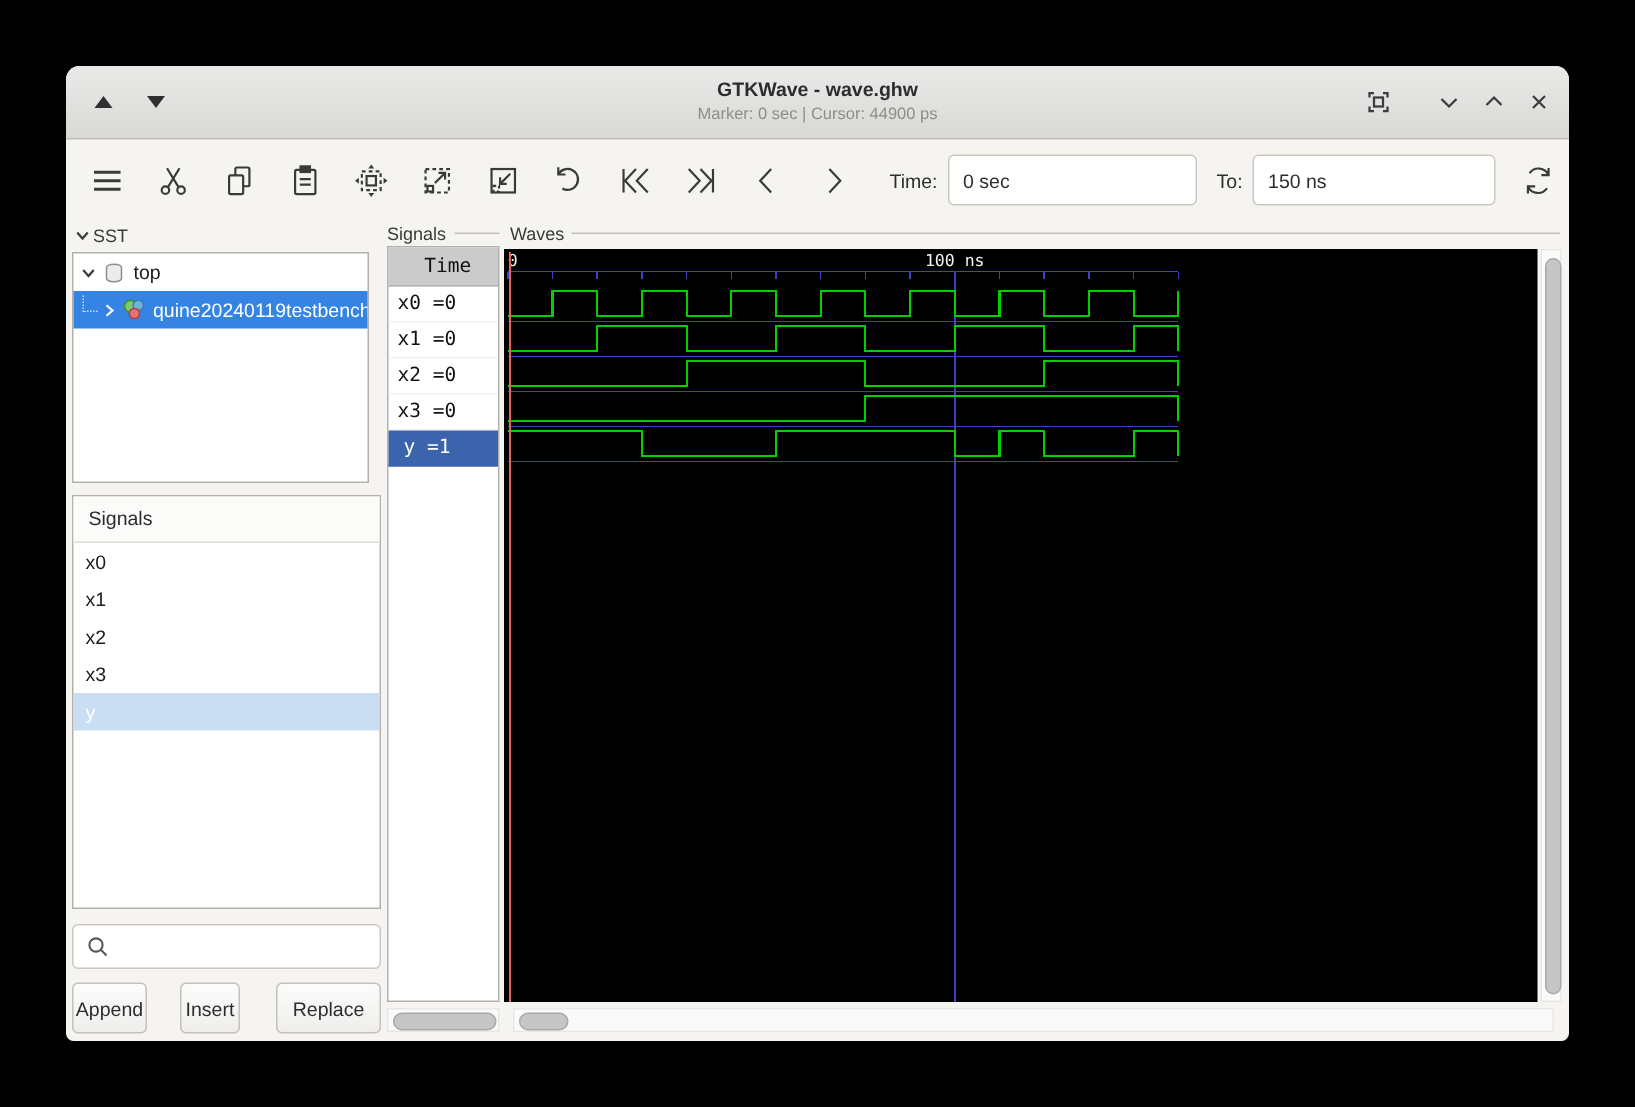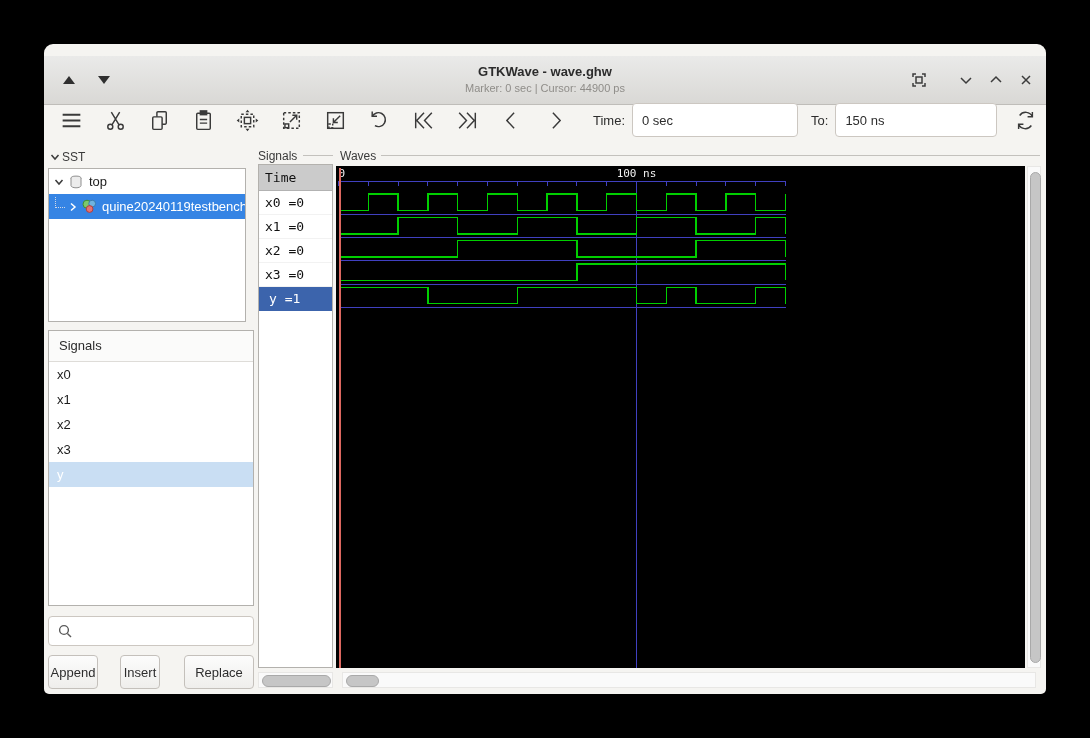--- a/index.html
+++ b/index.html
@@ -1,20 +1,20 @@
 <!DOCTYPE html>
 <html><head>
 <meta charset="utf-8">
 <style>
   html,body{margin:0;padding:0;}
   body{width:1090px;height:738px;background:#000;position:relative;font-family:"Liberation Sans",sans-serif;}
   .window{position:absolute;left:44px;top:44px;width:1002px;height:650px;background:#f5f4f1;
           border-radius:9px 9px 5px 5px;box-shadow:0 5px 22px rgba(0,0,0,.65);overflow:hidden;color:#2d2d2d;}
   
-  .titlebar{position:absolute;left:0;top:12px;right:0;height:48px;background:linear-gradient(#eaeae9,#d9d8d5);
+  .titlebar{position:absolute;left:0;top:0;right:0;height:48px;background:linear-gradient(#eaeae9,#d9d8d5);
             border-bottom:1px solid #bfbdb9;}
   .tb-center{position:absolute;left:200px;right:200px;top:8px;text-align:center;}
   .tb-title{font-size:13px;font-weight:bold;color:#2c2c2c;}
   .tb-status{font-size:11px;color:#8f8d89;margin-top:3px;}
   .tb-btn{position:absolute;top:13px;width:22px;height:22px;display:flex;align-items:center;justify-content:center;}
   .tri-up{width:0;height:0;border-left:6px solid transparent;border-right:6px solid transparent;border-bottom:8px solid #2f2f2f;}
   .tri-down{width:0;height:0;border-left:6px solid transparent;border-right:6px solid transparent;border-top:8px solid #2f2f2f;}
   .wc{stroke:#3c3c3c;stroke-width:1.5;fill:none;}
   
   .toolbar{position:absolute;left:0;top:49px;height:54px;width:100%;display:flex;align-items:center;padding-left:13px;box-sizing:border-box;}
@@ -34,21 +34,21 @@
   .chev.white{stroke:#fff;}
   .dotted-l{width:9px;height:10px;border-left:1px dotted #cfd8e8;border-bottom:1px dotted #cfd8e8;margin:-8px 2px 0 6px;flex:0 0 auto;}
   .list-hdr{height:30px;line-height:30px;padding-left:10px;font-size:13px;color:#2b2b2b;background:#fbfbfa;border-bottom:1px solid #dedcd8;}
   .sig-row{height:25px;line-height:25px;padding-left:8px;font-size:13px;color:#1c1c1c;}
   .sig-row.sel{background:#c9def3;color:#fff;}
   .btn{position:absolute;height:34px;background:linear-gradient(#fcfcfc,#efeeec);border:1px solid #c4c0bb;border-radius:4px;
        font-size:13px;color:#2d2d2d;display:flex;align-items:center;justify-content:center;box-sizing:border-box;}
   .search{position:absolute;background:#fff;border:1px solid #ccc7c1;border-radius:4px;display:flex;align-items:center;padding-left:8px;box-sizing:border-box;}
   
   .mono{font-family:"DejaVu Sans Mono",monospace;}
-  .time-hdr{height:25px;line-height:25px;background:#cbcbcb;border-bottom:1px solid #b2b2b2;font-size:13px;padding-left:6px;color:#111;}
+  .time-hdr{height:25px;line-height:25px;background:#cbcbcb;border-bottom:1px solid #b2b2b2;font-size:13px;padding-left:6px;color:#111;text-align:center;}
   .val-row{height:23px;line-height:23px;font-size:13px;padding-left:6px;color:#111;border-bottom:1px solid #f2f2f2;}
   .val-row.sel{background:#3c64ac;color:#fff;border-bottom-color:#3c64ac;padding-left:10px;}
   
   .sb-track{position:absolute;background:#fafafa;border:1px solid #e8e7e5;box-sizing:border-box;}
   .sb-thumb{position:absolute;background:#c6c6c6;border:1px solid #a9a9a9;border-radius:7px;}
   
   .wavebg{position:absolute;background:#000;}
   #wave-svg{position:absolute;left:0;top:0;shape-rendering:crispEdges;}
 </style>
 </head>

